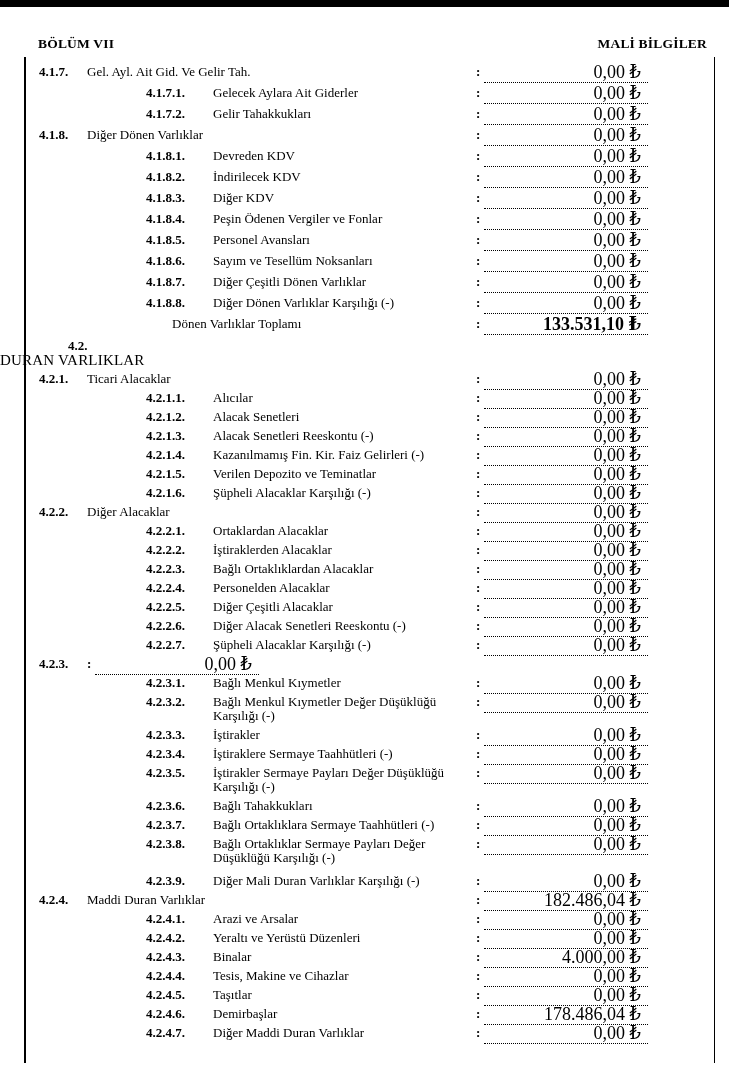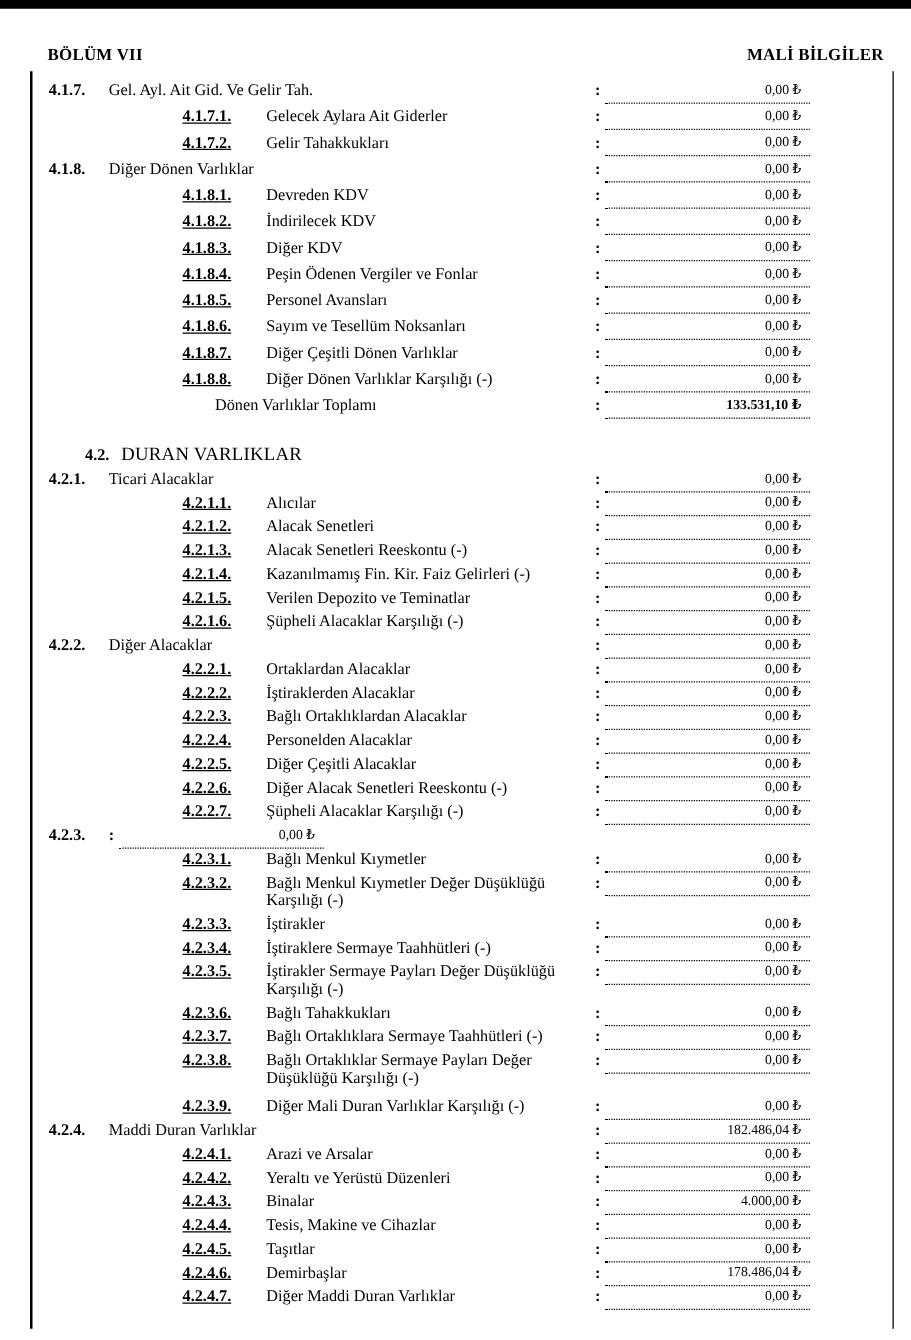--- a/index.html
+++ b/index.html
@@ -18,32 +18,32 @@
   .vline-right { position:absolute; left:714px; top:57px; height:1006px; width:1px; background:#000; }
 
   .content { position:absolute; left:0; top:64px; width:648px; padding-top:1px; }
 
   .row { display:flex; align-items:flex-start; font-size:13px; line-height:14px; margin-bottom:7px; }
   .row.grp-b { margin-bottom:5px; }
 
   .num { font-weight:bold; flex:none; line-height:14px; }
   .lvl1 .num { margin-left:68px;  width:29px; }
   .lvl2 .num { margin-left:39px;  width:48px; }
-  .lvl3 .num { margin-left:146px; width:67px;text-decoration:underline; }
+  .lvl3 .num { margin-left:146px; width:67px; }
 
   .label { flex:1; padding-right:10px; line-height:14px; }
   .colon { flex:none; width:8px; font-weight:bold; line-height:14px; }
   .val {
     flex:none; width:164px; height:18px; margin-bottom:-4px;
     border-bottom:1px dotted #000;
     text-align:right; padding-right:7px;
-    font-size:11px; line-height:14px;
+    font-size:18px; line-height:14px;
   }
 
-  .section { margin-top:26px; margin-bottom:8px; }
+  .section { margin-top:8px; margin-bottom:8px;flex-direction:column; }
   .section .label { font-size:15px; letter-spacing:.2px; }
 
   .total { margin-top:6px; margin-bottom:0; }
   .total .label { margin-left:172px; font-weight:normal; }
   .total .val { font-weight:bold; }
 
   .gap-before { margin-top:9px; }
 </style>
 </head>
 <body>

